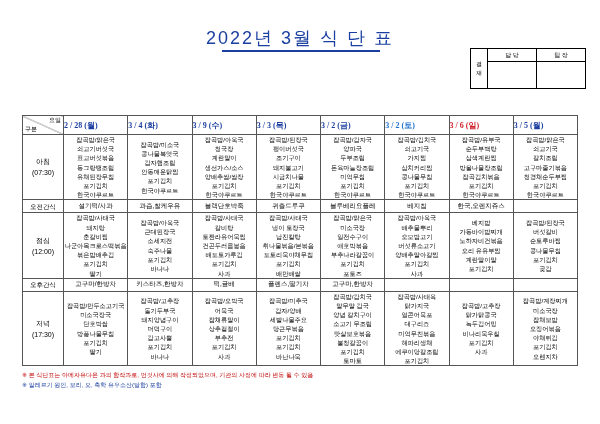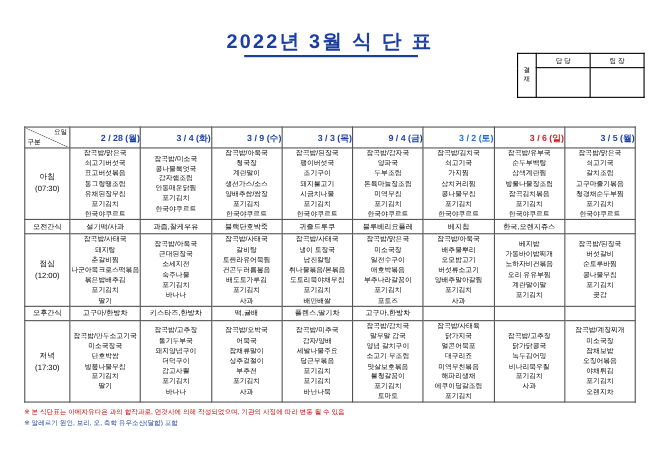--- a/index.html
+++ b/index.html
@@ -8,21 +8,21 @@
     background:#ffffff;
     font-family:"Liberation Sans","DejaVu Sans",sans-serif;
     color:#000;
     overflow:hidden;
   }
   .page{position:relative;width:600px;height:424px;}
 
   .title{
     position:absolute;top:26px;left:0;width:600px;
     text-align:center;
-    font-size:18px;font-weight:bold;letter-spacing:2px;
+    font-size:18px;font-weight:normal;letter-spacing:2px;
     color:#1a3fa0;
   }
   .title-rule{
     position:absolute;top:50px;left:222px;width:158px;height:2px;background:#1a3fa0;
   }
 
   
   .approval{
     position:absolute;top:48px;left:470px;
     border:1px solid #000;border-collapse:collapse;
@@ -47,22 +47,23 @@
   }
   .corner{
     width:40px;height:18px;position:relative;font-size:6px;
     background:
       linear-gradient(to top right, transparent calc(50% - 0.5px), #555 50%, transparent calc(50% + 0.5px));
   }
   .corner .c-top{position:absolute;top:0px;right:2px;font-size:6px;}
   .corner .c-bot{position:absolute;bottom:0px;left:2px;font-size:6px;}
 
   .dayhead{
-    height:18px;text-align:right;font-size:8px;font-weight:bold;
+    height:18px;text-align:left;font-size:8px;font-weight:bold;
     color:#1b3fa0;
+    font-family:Liberation Serif, serif;
   }
   .dayhead.sat{color:#1b6fd0;}
   .dayhead.sun{color:#d0202a;margin-left:46px;}
 
   .meal-label{
     width:40px;text-align:center;font-size:7px;line-height:11px;
   }
   .snack-row td{
     height:12px;text-align:center;font-size:6.5px;
   }
@@ -106,21 +107,21 @@
     <thead>
       <tr>
         <td class="corner">
           <span class="c-top">요일</span>
           <span class="c-bot">구분</span>
         </td>
         <td class="dayhead">2 / 28  (월)</td>
         <td class="dayhead">3 / 4  (화)</td>
         <td class="dayhead">3 / 9  (수)</td>
         <td class="dayhead">3 / 3  (목)</td>
-        <td class="dayhead">9 / 4  (금)</td>
+        <td class="dayhead">3 / 2  (금)</td>
         <td class="dayhead sat">3 / 2  (토)</td>
         <td class="dayhead sun">3 / 6  (일)</td>
         <td class="dayhead">3 / 5  (월)</td>
       </tr>
     </thead>
     <tbody id="menu-body">
         <tr>
           <td class="meal-label ">아침<br>(07:30)</td>
           <td class="cell">
             <div>잡곡밥/맑은국</div>

